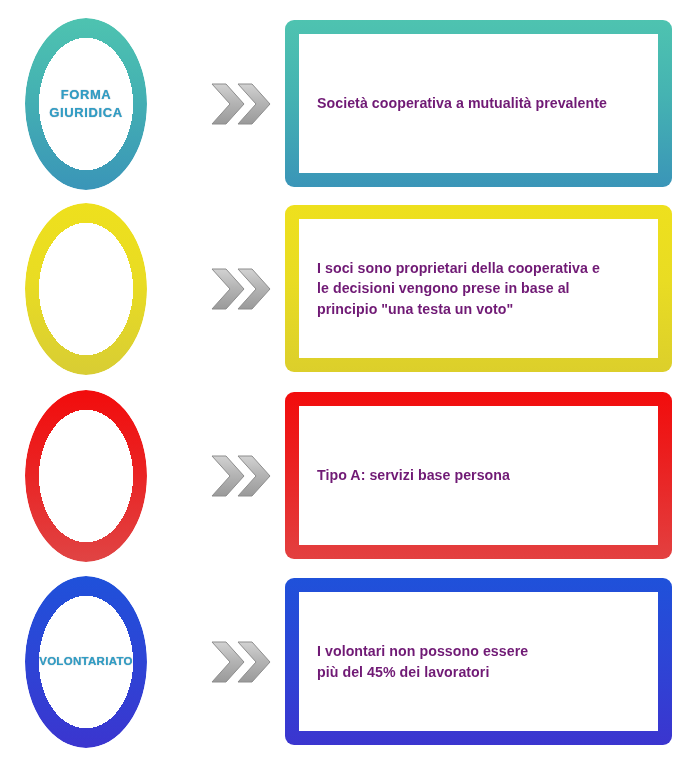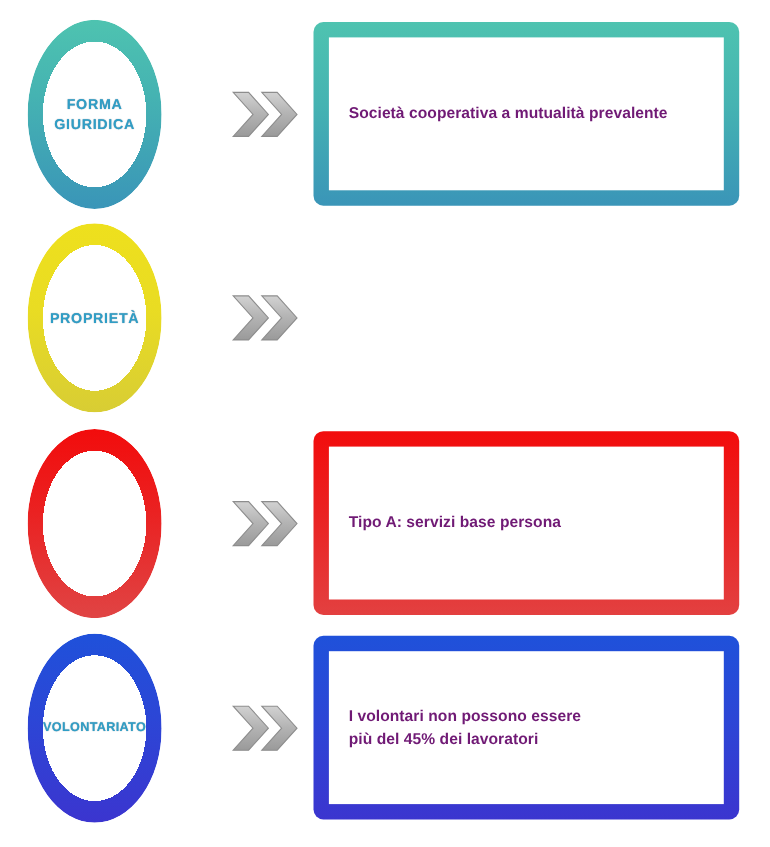--- a/index.html
+++ b/index.html
@@ -190,37 +190,43 @@
     <div class="box">
       <div class="box-inner">
         <div class="box-text">Società cooperativa a mutualità prevalente</div>
       </div>
     </div>
   </div>
 
   <div class="row" id="row-1">
     <div class="circle-wrap">
       <div class="ring"></div>
-      <div class="circle-label">PROPRIETÀ</div>
     </div>
 
     <div class="chevrons">
       <svg width="62" height="48" viewBox="0 0 62 48" xmlns="http://www.w3.org/2000/svg">
         <defs>
           <linearGradient id="gchev1" x1="0" y1="0" x2="0" y2="1">
             <stop offset="0%" stop-color="#d2d2d2"></stop>
             <stop offset="45%" stop-color="#b5b5b5"></stop>
             <stop offset="100%" stop-color="#9a9a9a"></stop>
           </linearGradient>
         </defs>
         <polygon points="2,4 16,4 34,24 16,44 2,44 20,24" fill="url(#gchev1)" stroke="#8d8d8d" stroke-width="1"></polygon>
         <polygon points="28,4 42,4 60,24 42,44 28,44 46,24" fill="url(#gchev1)" stroke="#8d8d8d" stroke-width="1"></polygon>
       </svg>
     </div>
 
+    <div class="box">
+      <div class="box-inner">
+        <div class="box-text">I soci sono proprietari della cooperativa e
+le decisioni vengono prese in base al
+principio "una testa un voto"</div>
+      </div>
+    </div>
   </div>
 
   <div class="row" id="row-2">
     <div class="circle-wrap">
       <div class="ring"></div>
     </div>
 
     <div class="chevrons">
       <svg width="62" height="48" viewBox="0 0 62 48" xmlns="http://www.w3.org/2000/svg">
         <defs>

